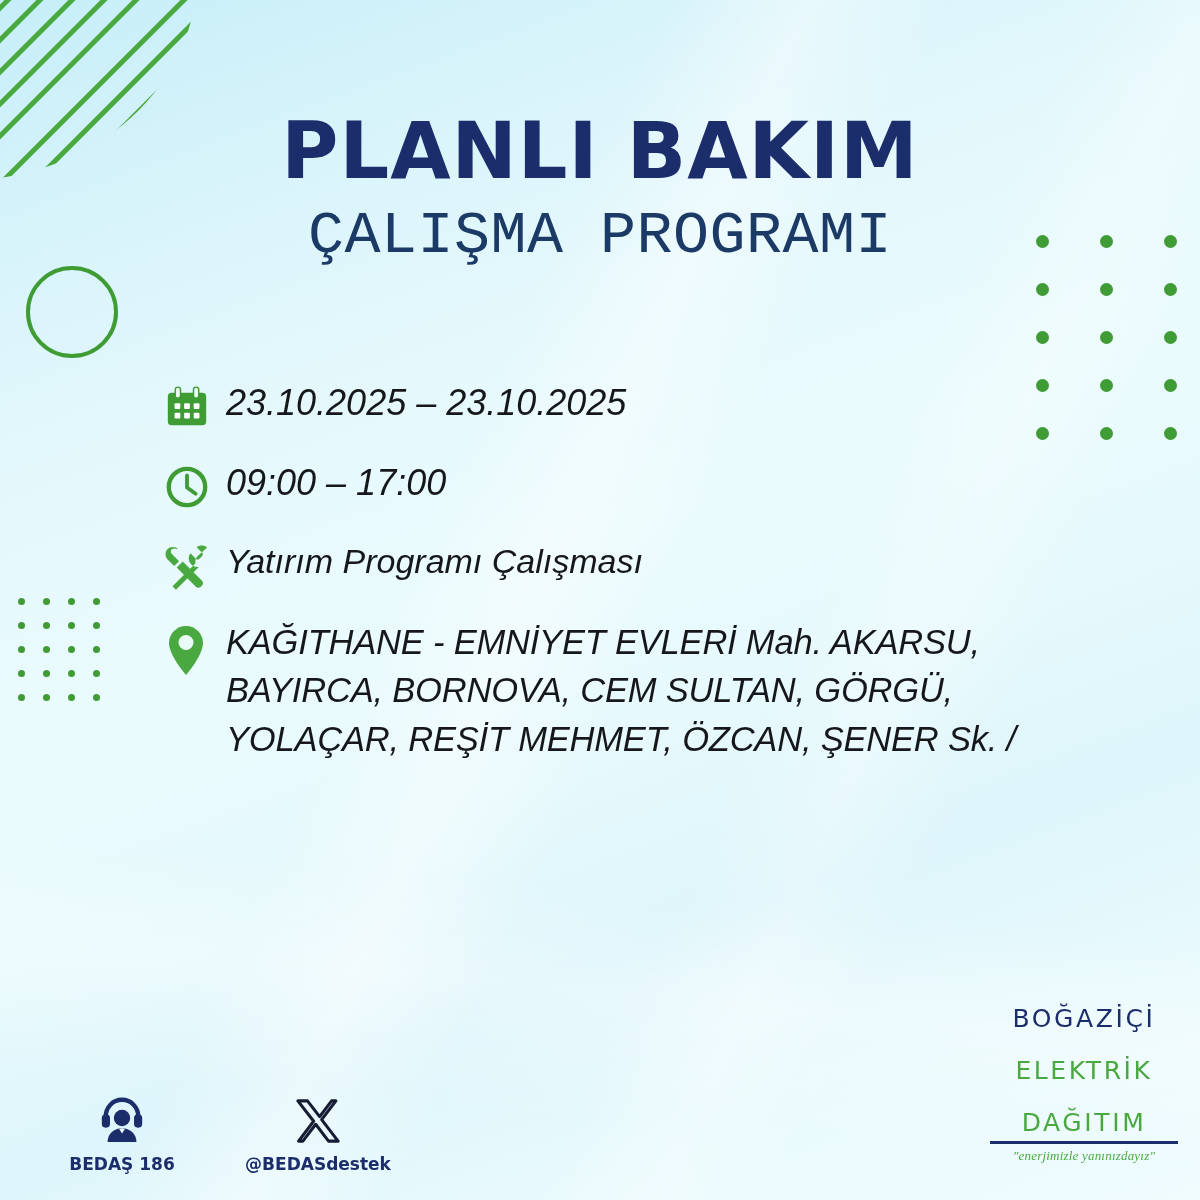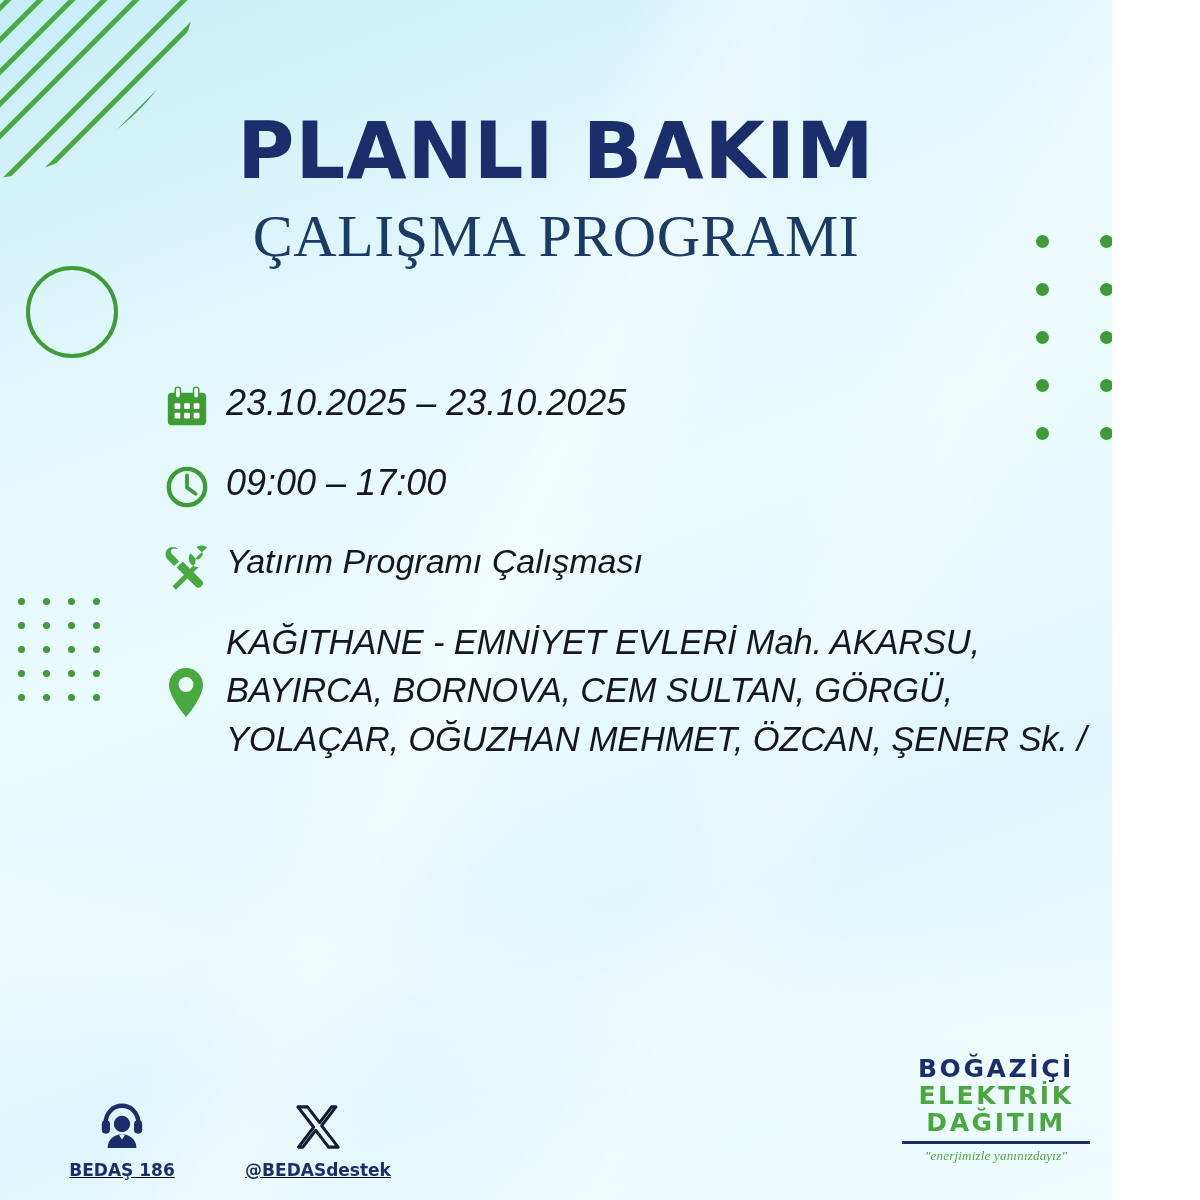--- a/index.html
+++ b/index.html
@@ -7,21 +7,21 @@
     padding: 0;
   }
   body {
     width: 1200px;
     height: 1200px;
     font-family: "Liberation Sans", sans-serif;
     overflow: hidden;
   }
   #poster {
     position: relative;
-    width: 1112px;
+    width: 1200px;
     height: 1200px;
     background:
       linear-gradient(160deg,
         #c6eef8 0%,
         #d6f3fa 14%,
         #e4f8fc 30%,
         #eafbfd 46%,
         #e6f9fc 60%,
         #ddf5fb 72%,
         #e9fafd 86%,
@@ -96,21 +96,21 @@
     font-family: "DejaVu Sans", sans-serif;
     font-size: 78px;
     font-weight: 700;
     letter-spacing: 1px;
     color: #1b2d6b;
     line-height: 1;
     margin: 0;
     white-space: nowrap;
   }
   #title-sub {
-    font-family: Liberation Serif, serif;
+    font-family: Liberation Mono, monospace;
     font-size: 60px;
     font-weight: 400;
     letter-spacing: 0.5px;
     color: #1b3a66;
     line-height: 1;
     margin: 16px 0 0 0;
     white-space: nowrap;
   }
 
   
@@ -138,21 +138,21 @@
     font-family: "Liberation Sans", sans-serif;
     font-size: 35px;
     color: #16171a;
     line-height: 1.05;
     padding-top: 6px;
   }
   #row-date .info-text,
   #row-time .info-text { font-size: 36px; }
   #row-type .info-text { font-size: 34px; }
 
-  #row-location { margin-top: 8px; align-items: center; }
+  #row-location { margin-top: 8px; align-items: flex-start; }
   #row-location .info-icon { padding-top: 6px; height: auto; }
   #address-lines {
     font-family: "Liberation Sans", sans-serif;
     font-size: 34.5px;
     color: #16171a;
     line-height: 1.40;
     letter-spacing: -0.2px;
   }
   #address-lines .addr-line { white-space: nowrap; }
 
@@ -160,25 +160,24 @@
   .footer {
     position: absolute;
     left: 0;
     right: 0;
     bottom: 18px;
     height: 140px;
   }
   .contact-items {
     position: absolute;
     left: 52px;
-    bottom: 2px;
+    bottom: 8px;
     display: flex;
     align-items: flex-end;
     gap: 56px;
-    text-decoration: underline;
   }
   .contact-item {
     display: flex;
     flex-direction: column;
     align-items: center;
     width: 140px;
   }
   .contact-icon {
     height: 58px;
     display: flex;
@@ -197,24 +196,25 @@
   
   .logo {
     position: absolute;
     right: 18px;
     bottom: 18px;
     width: 196px;
     text-align: center;
   }
   .logo-line {
     font-family: "DejaVu Sans", sans-serif;
-    font-weight: 700;
+    font-weight: 400;
     letter-spacing: 2.6px;
     line-height: 1.08;
     font-size: 25px;
+    margin-top: 25px;
   }
   #logo-line1 { color: #1b2d6b; }
   #logo-line2, #logo-line3 { color: #4aa840; }
   .logo-rule {
     height: 3px;
     background: #1b2d6b;
     margin: 5px 4px 4px 4px;
   }
   #logo-tagline {
     font-family: "Liberation Serif", serif;
@@ -358,21 +358,21 @@
     <div class="info-row" id="row-location">
       <div class="info-icon">
         <svg width="44" height="54" viewBox="0 0 44 54">
           <path d="M22 2 C12.6 2 5 9.6 5 19 C5 31.5 22 51 22 51 C22 51 39 31.5 39 19 C39 9.6 31.4 2 22 2 Z" fill="#4aa840"></path>
           <circle cx="22" cy="18.5" r="7.5" fill="#eafaf6"></circle>
         </svg>
       </div>
       <div id="address-lines">
         <div class="addr-line">KAĞITHANE - EMNİYET EVLERİ Mah. AKARSU,</div>
         <div class="addr-line">BAYIRCA, BORNOVA, CEM SULTAN, GÖRGÜ,</div>
-        <div class="addr-line">YOLAÇAR, OĞUZHAN MEHMET, ÖZCAN, ŞENER Sk. /</div>
+        <div class="addr-line">YOLAÇAR, REŞİT MEHMET, ÖZCAN, ŞENER Sk. /</div>
       </div>
     </div>
 
   </div>
 
   <div class="footer">
 
     <div class="contact-items">
 
       <div class="contact-item">

